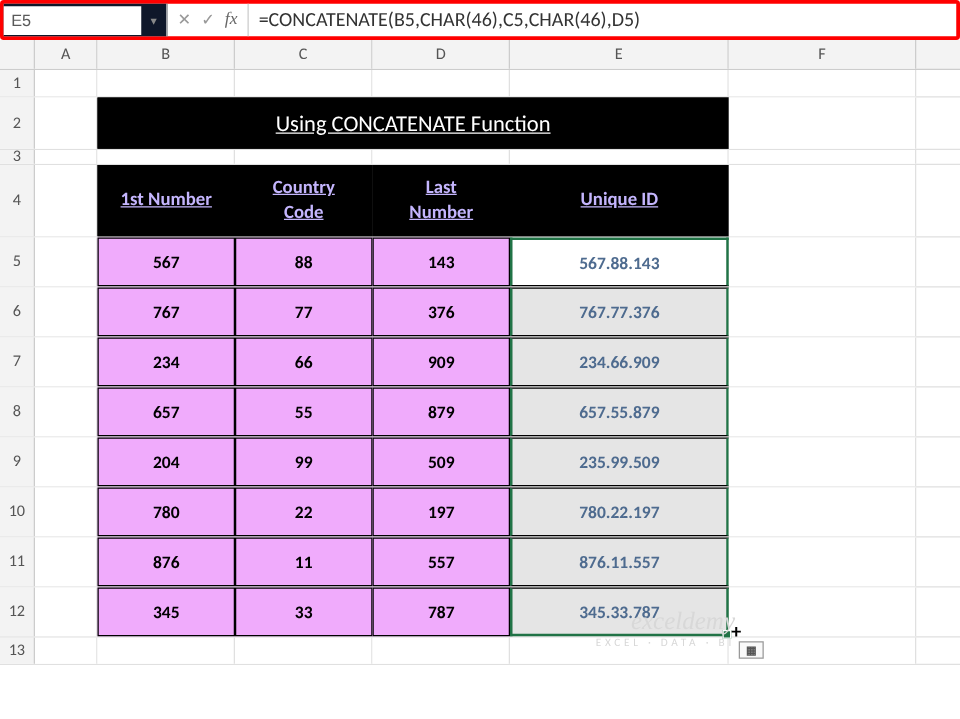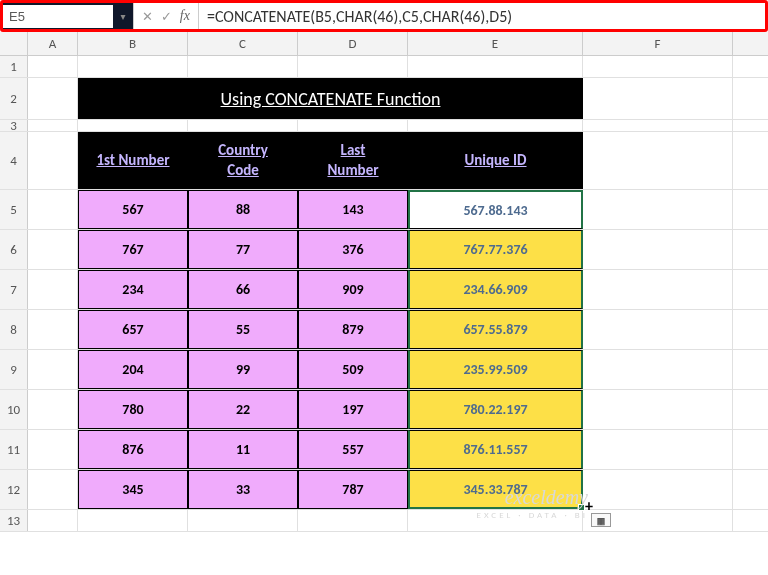--- a/index.html
+++ b/index.html
@@ -38,21 +38,21 @@
 .r3 { height: 12px; }
 .r4 { height: 58px; }
 .rd { height: 40px; }
 .r13 { height: 22px; }
 
 .title-cell { background: #000 !important; color: #fff; font-weight: normal; font-size: 18px; text-decoration: underline; display: flex; align-items: center; justify-content: center; border: 1px solid #000; }
 
 .header-cell { background: #000 !important; color: #c4b5fd; font-weight: bold; font-size: 15px; text-decoration: underline; text-align: center; line-height: 1.3; border: 1px solid #000; padding: 16px; }
 
 .data-cell { border: 1px solid #000 !important; font-weight: bold; font-size: 14px; background: #f0abfc; }
-.sel-range .data-cell.cE.result { background: #fde047; color: #4e6b8f; }
+.sel-range .data-cell.cE.result { background: #e5e5e5; color: #4e6b8f; }
 .active-cell { background: #fff !important; color: #4e6b8f; position: relative; }
 .sel-border-top { border-top: 2px solid #217346 !important; }
 .sel-border-left { border-left: 2px solid #217346 !important; }
 .sel-border-right { border-right: 2px solid #217346 !important; }
 .sel-border-bottom { border-bottom: 2px solid #217346 !important; }
 
 .fill-handle { position: absolute; width: 7px; height: 7px; background: #217346; right: -4px; bottom: -4px; border: 1px solid #fff; }
 .plus-cursor { position: absolute; right: -12px; bottom: -8px; font-size: 16px; color: #000; font-weight: bold; }
 .autofill-opt { position: absolute; right: -30px; bottom: -20px; width: 20px; height: 14px; border: 1px solid #999; background: #f9f9f9; font-size: 9px; display: flex; align-items: center; justify-content: center; color: #555; }
 

